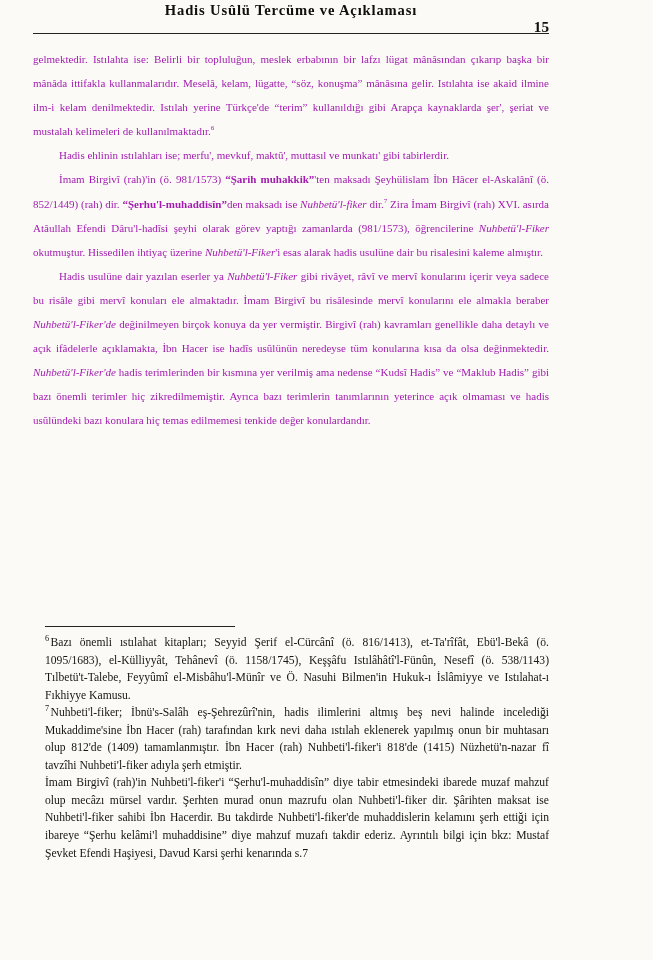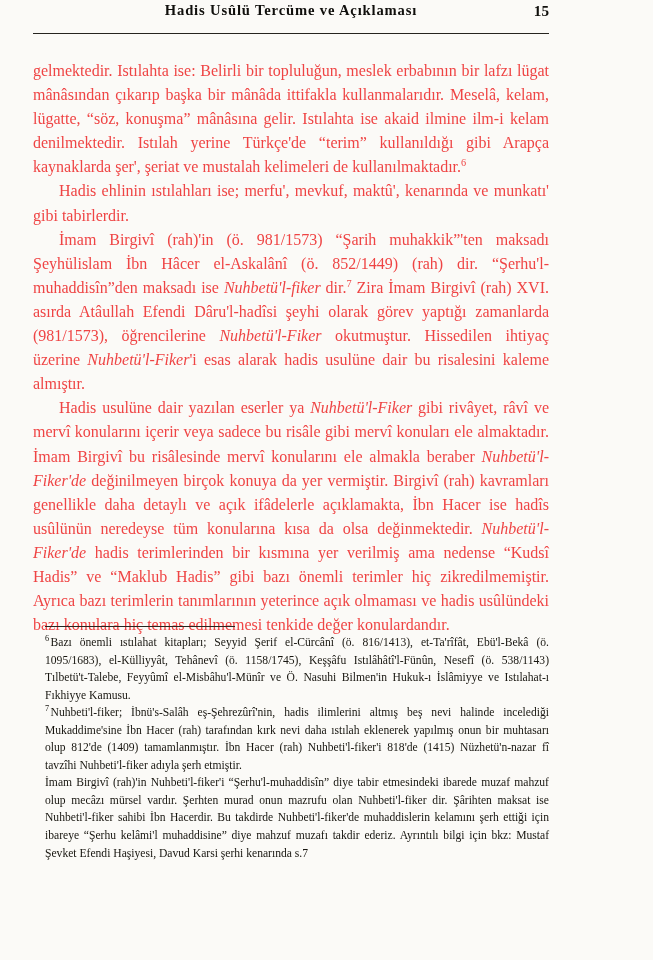--- a/index.html
+++ b/index.html
@@ -34,52 +34,52 @@
   .runhead-title {
     font-size: 14.6px;
     font-weight: bold;
     letter-spacing: 0.85px;
     white-space: nowrap;
     color: #100f0c;
   }
   .runhead-folio {
     position: absolute;
     right: 0;
-    top: 2px;
+    top: 18px;
     font-size: 15.2px;
     font-weight: bold;
     color: #100f0c;
   }
   .rule-head {
     height: 0;
     border-top: 1.6px solid #26241f;
     margin-top: 1px;
   }
 
   
   .body-text {
-    margin-top: 25px;
-    font-size: 16px;
+    margin-top: 13px;
+    font-size: 11px;
     line-height: 24.1px;
     text-align: justify;
     text-justify: inter-word;
     hyphens: manual;
-    color: #ef4444;
+    color: #a21caf;
   }
   .body-text p {
     margin: 0;
     text-indent: 26px;
   }
   .body-text p.noindent {
     text-indent: 0;
   }
   .body-text i, .body-text em {
   }
   .body-text b, .body-text strong {
-    font-weight: normal;
+    font-weight: bold;
   }
   sup {
     font-size: 0.64em;
     line-height: 0;
     vertical-align: super;
   }
 
   
   .footnotes {
     position: absolute;
@@ -119,21 +119,21 @@
 <div class="page">
 
   <div class="runhead">
     <span class="runhead-title">Hadis Usûlü Tercüme ve Açıklaması</span>
     <span class="runhead-folio">15</span>
   </div>
   <div class="rule-head"></div>
 
   <div class="body-text">
       <p class="noindent"><span>gelmektedir. Istılahta ise: Belirli bir topluluğun, meslek erbabının bir lafzı lügat mânâsından çıkarıp başka bir mânâda ittifakla kullanmalarıdır. Meselâ, kelam, lügatte, “söz, konuşma” mânâsına gelir. Istılahta ise akaid ilmine ilm-i kelam denilmektedir. Istılah yerine Türkçe'de “terim” kullanıldığı gibi Arapça kaynaklarda şer', şeriat ve mustalah kelimeleri de kullanılmaktadır.</span><sup>6</sup></p>
-      <p><span>Hadis ehlinin ıstılahları ise; merfu', mevkuf, maktû', kenarında ve munkatı' gibi tabirlerdir.</span></p>
+      <p><span>Hadis ehlinin ıstılahları ise; merfu', mevkuf, maktû', muttasıl ve munkatı' gibi tabirlerdir.</span></p>
       <p><span>İmam Birgivî (rah)'in (ö. 981/1573) </span><b>“Şarih muhakkik”</b><span>'ten maksadı Şeyhülislam İbn Hâcer el-Askalânî (ö. 852/1449) (rah) dir. </span><b>“Şerhu'l-muhaddisîn”</b><span>den maksadı ise </span><i>Nuhbetü'l-fiker</i><span> dir.</span><sup>7</sup><span> Zira İmam Birgivî (rah) XVI. asırda Atâullah Efendi Dâru'l-hadîsi şeyhi olarak görev yaptığı zamanlarda (981/1573), öğrencilerine </span><i>Nuhbetü'l-Fiker</i><span> okutmuştur. Hissedilen ihtiyaç üzerine </span><i>Nuhbetü'l-Fiker</i><span>'i esas alarak hadis usulüne dair bu risalesini kaleme almıştır.</span></p>
       <p><span>Hadis usulüne dair yazılan eserler ya </span><i>Nuhbetü'l-Fiker</i><span> gibi rivâyet, râvî ve mervî konularını içerir veya sadece bu risâle gibi mervî konuları ele almaktadır. İmam Birgivî bu risâlesinde mervî konularını ele almakla beraber </span><i>Nuhbetü'l-Fiker'de</i><span> değinilmeyen birçok konuya da yer vermiştir. Birgivî (rah) kavramları genellikle daha detaylı ve açık ifâdelerle açıklamakta, İbn Hacer ise hadîs usûlünün neredeyse tüm konularına kısa da olsa değinmektedir. </span><i>Nuhbetü'l-Fiker'de</i><span> hadis terimlerinden bir kısmına yer verilmiş ama nedense “Kudsî Hadis” ve “Maklub Hadis” gibi bazı önemli terimler hiç zikredilmemiştir. Ayrıca bazı terimlerin tanımlarının yeterince açık olmaması ve hadis usûlündeki bazı konulara hiç temas edilmemesi tenkide değer konulardandır.</span></p>
     </div>
 
   <div class="footnotes">
     <div class="rule-foot"></div>
     <div class="fn fn-first">
         <p><span class="fnmark">6</span><span>Bazı önemli ıstılahat kitapları; Seyyid Şerif el-Cürcânî (ö. 816/1413), et-Ta'rîfât, Ebü'l-Bekâ (ö. 1095/1683), el-Külliyyât, Tehânevî (ö. 1158/1745), Keşşâfu Istılâhâtî'l-Fünûn, Nesefî (ö. 538/1143) Tılbetü't-Talebe, Feyyûmî el-Misbâhu'l-Münîr ve Ö. Nasuhi Bilmen'in Hukuk-ı İslâmiyye ve Istılahat-ı Fıkhiyye Kamusu.</span></p>
         <p><span class="fnmark">7</span><span>Nuhbeti'l-fiker; İbnü's-Salâh eş-Şehrezûrî'nin, hadis ilimlerini altmış beş nevi halinde incelediği Mukaddime'sine İbn Hacer (rah) tarafından kırk nevi daha ıstılah eklenerek yapılmış onun bir muhtasarı olup 812'de (1409) tamamlanmıştır. İbn Hacer (rah) Nuhbeti'l-fiker'i 818'de (1415) Nüzhetü'n-nazar fî tavzîhi Nuhbeti'l-fiker adıyla şerh etmiştir.</span></p>
         <p><span>İmam Birgivî (rah)'in Nuhbeti'l-fiker'i “Şerhu'l-muhaddisîn” diye tabir etmesindeki ibarede muzaf mahzuf olup mecâzı mürsel vardır. Şerhten murad onun mazrufu olan Nuhbeti'l-fiker dir. Şârihten maksat ise Nuhbeti'l-fiker sahibi İbn Hacerdir. Bu takdirde Nuhbeti'l-fiker'de muhaddislerin kelamını şerh ettiği için ibareye “Şerhu kelâmi'l muhaddisine” diye mahzuf muzafı takdir ederiz. Ayrıntılı bilgi için bkz: Mustaf Şevket Efendi Haşiyesi, Davud Karsi şerhi kenarında s.7</span></p>

